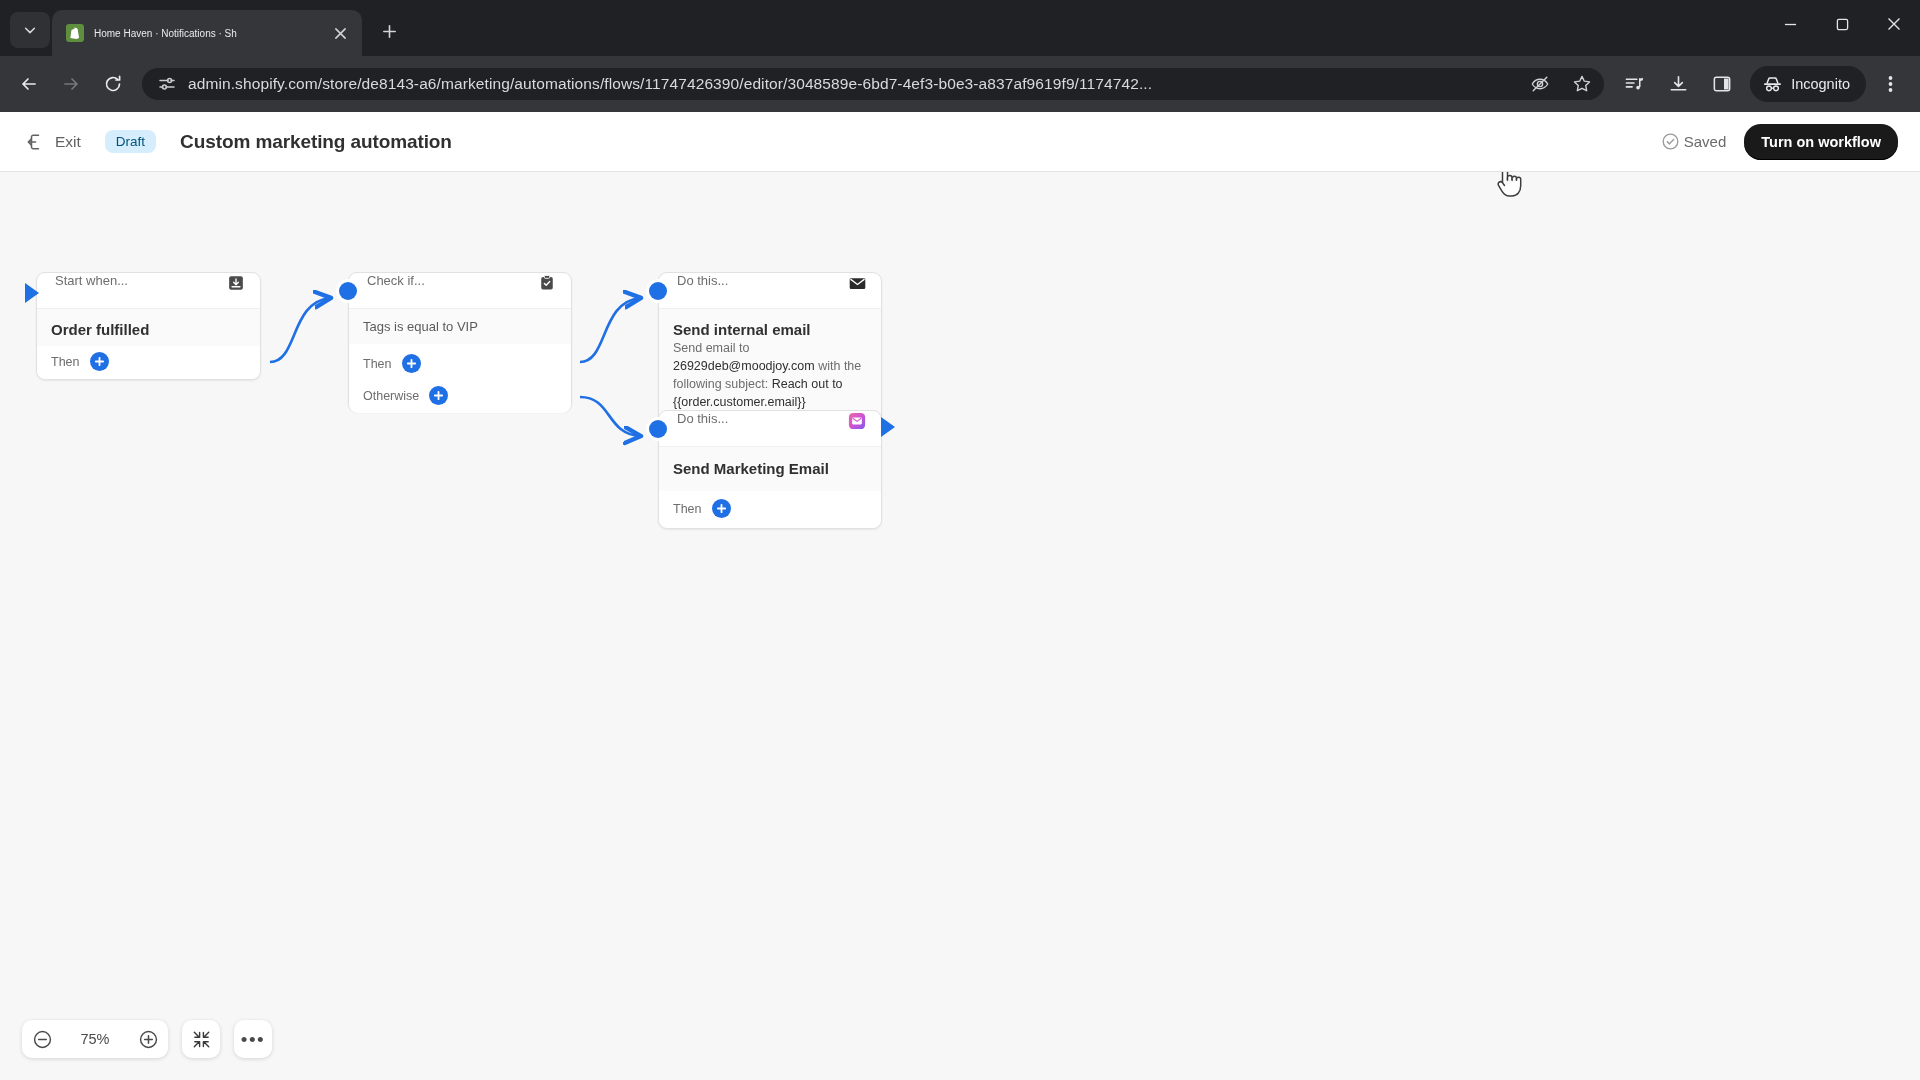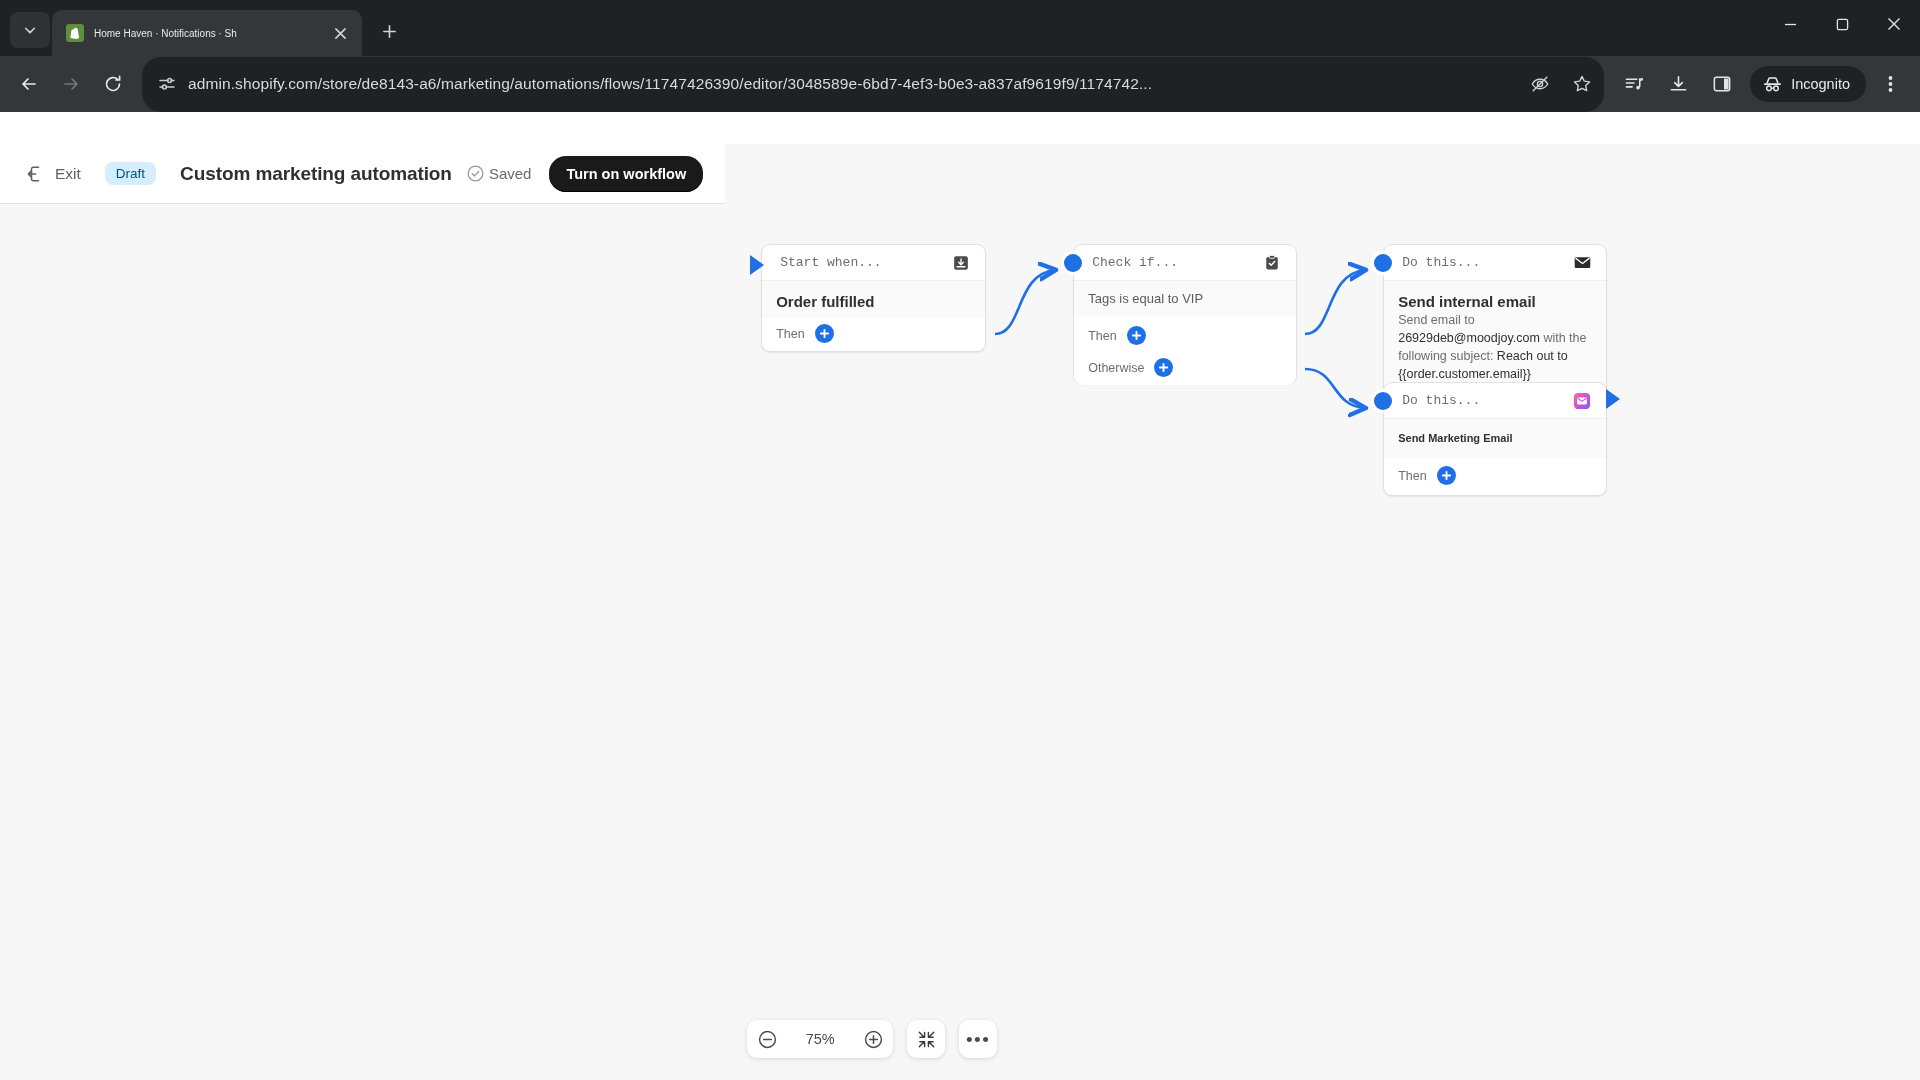--- a/index.html
+++ b/index.html
@@ -56,39 +56,39 @@
   .toolbar {
     height: 56px; background: #35363a; display: flex; align-items: center;
     padding: 0 10px; gap: 4px; flex: none;
   }
   .nav-btn {
     width: 38px; height: 38px; border-radius: 50%; display: flex;
     align-items: center; justify-content: center; color: #e8eaed; cursor: pointer;
   }
   .nav-btn.disabled { color: #75777b; }
   .omnibox {
-    flex: 1; height: 55px; background: #202124; border-radius: 19px;
+    flex: 1; height: 32px; background: #202124; border-radius: 19px;
     display: flex; align-items: center; padding: 0 6px 0 14px; gap: 10px;
     margin: 0 6px; min-width: 0;
   }
   .omnibox-icon { width: 22px; height: 22px; flex: none; display:flex; align-items:center; justify-content:center; color:#c9cbcf; }
   .url-text {
     flex: 1; color: #d8dadd; font-size: 15.5px; white-space: nowrap;
     overflow: hidden; text-overflow: clip; letter-spacing: 0.1px;
   }
   .omni-btn { width: 32px; height: 32px; border-radius: 50%; display:flex; align-items:center; justify-content:center; color:#d0d2d5; cursor:pointer; flex:none; }
   .tb-icon { width: 40px; height: 40px; border-radius: 50%; display:flex; align-items:center; justify-content:center; color:#e2e4e7; cursor:pointer; flex:none;}
   .incognito-pill {
     height: 36px; border-radius: 18px; background: #202124; display: flex;
     align-items: center; gap: 8px; padding: 0 16px 0 12px; color: #e8eaed;
     font-size: 14.5px; cursor: pointer; margin-left: 4px;
   }
 
   
-  .app { flex: 1; background: #f7f7f7; display: flex; flex-direction: row; position: relative; margin-top: 32px; }
+  .app { flex: 1; background: #f7f7f7; display: flex; flex-direction: column; position: relative; }
 
   .app-header {
     height: 60px; background: #ffffff; border-bottom: 1px solid #e3e3e3;
     display: flex; align-items: center; padding: 0 22px; gap: 14px; flex: none;
   }
   .exit-btn {
     display: flex; align-items: center; gap: 9px; color: #616161;
     font-size: 15.5px; cursor: pointer; padding: 4px 4px;
   }
   .draft-badge {
@@ -108,22 +108,22 @@
   }
 
   
   .canvas { flex: 1; position: relative; background: #f7f7f7; overflow: hidden; }
 
   .node {
     position: absolute; background: #ffffff; border: 1px solid #e1e1e1;
     border-radius: 9px; box-shadow: 0 1px 2px rgba(0,0,0,0.07);
   }
   .node-head {
-    height: 36px; display: flex; align-items: center; padding: 0 14px 0 18px;
-    gap: 24px; border-bottom: 1px solid #f0f0f0; font-family: Liberation Mono, monospace;
+    height: 36px; display: flex; padding: 0 14px 0 18px;
+    gap: 24px; border-bottom: 1px solid #f0f0f0;
   }
   .node-head-label { font-size: 13px; color: #6d6d6d; flex: 1; }
   .node-head-icon { width: 20px; height: 20px; display:flex; align-items:center; justify-content:center; color:#4a4a4a; }
   .node-body { padding: 12px 14px 8px 14px; background: #fafafa; }
   .node-title { font-size: 15px; font-weight: bold; color: #303030; }
   .node-sub { font-size: 12.5px; color: #6d6d6d; line-height: 1.45; margin-top: 1px; }
   .node-sub b { color: #303030; font-weight: normal; }
   .node-plain { font-size: 13px; color: #5c5c5c; }
   .node-foot {
     display: flex; align-items: center; justify-content: flex-start; gap: 10px;
@@ -429,21 +429,21 @@
                   <stop offset="100%" stop-color="#7d5bf0"></stop>
                 </linearGradient>
               </defs>
               <rect x="1" y="1" width="18" height="18" rx="4.6" fill="url(#gm)"></rect>
               <rect x="4.6" y="6.2" width="10.8" height="7.6" rx="1.2" fill="#fff"></rect>
               <path d="M5.3 7L10 10.4 14.7 7" stroke="#cc52d6" stroke-width="1.2" fill="none" stroke-linejoin="round"></path>
             </svg>
           </span>
         </div>
         <div class="node-body" style="padding:13px 14px 14px 14px;">
-          <div class="node-title" style="font-size:11px;">Send Marketing Email</div>
+          <div class="node-title" style="font-size:15px;">Send Marketing Email</div>
         </div>
         <div class="node-foot" style="padding:8px 14px 10px 14px;">
           <span class="foot-label">Then</span>
           <span class="plus-dot">
             <svg width="11" height="11" viewBox="0 0 12 12">
                 <path d="M6 2v8M2 6h8" stroke="#fff" stroke-width="2" stroke-linecap="round"></path>
               </svg>
           </span>
         </div>
       </div>

